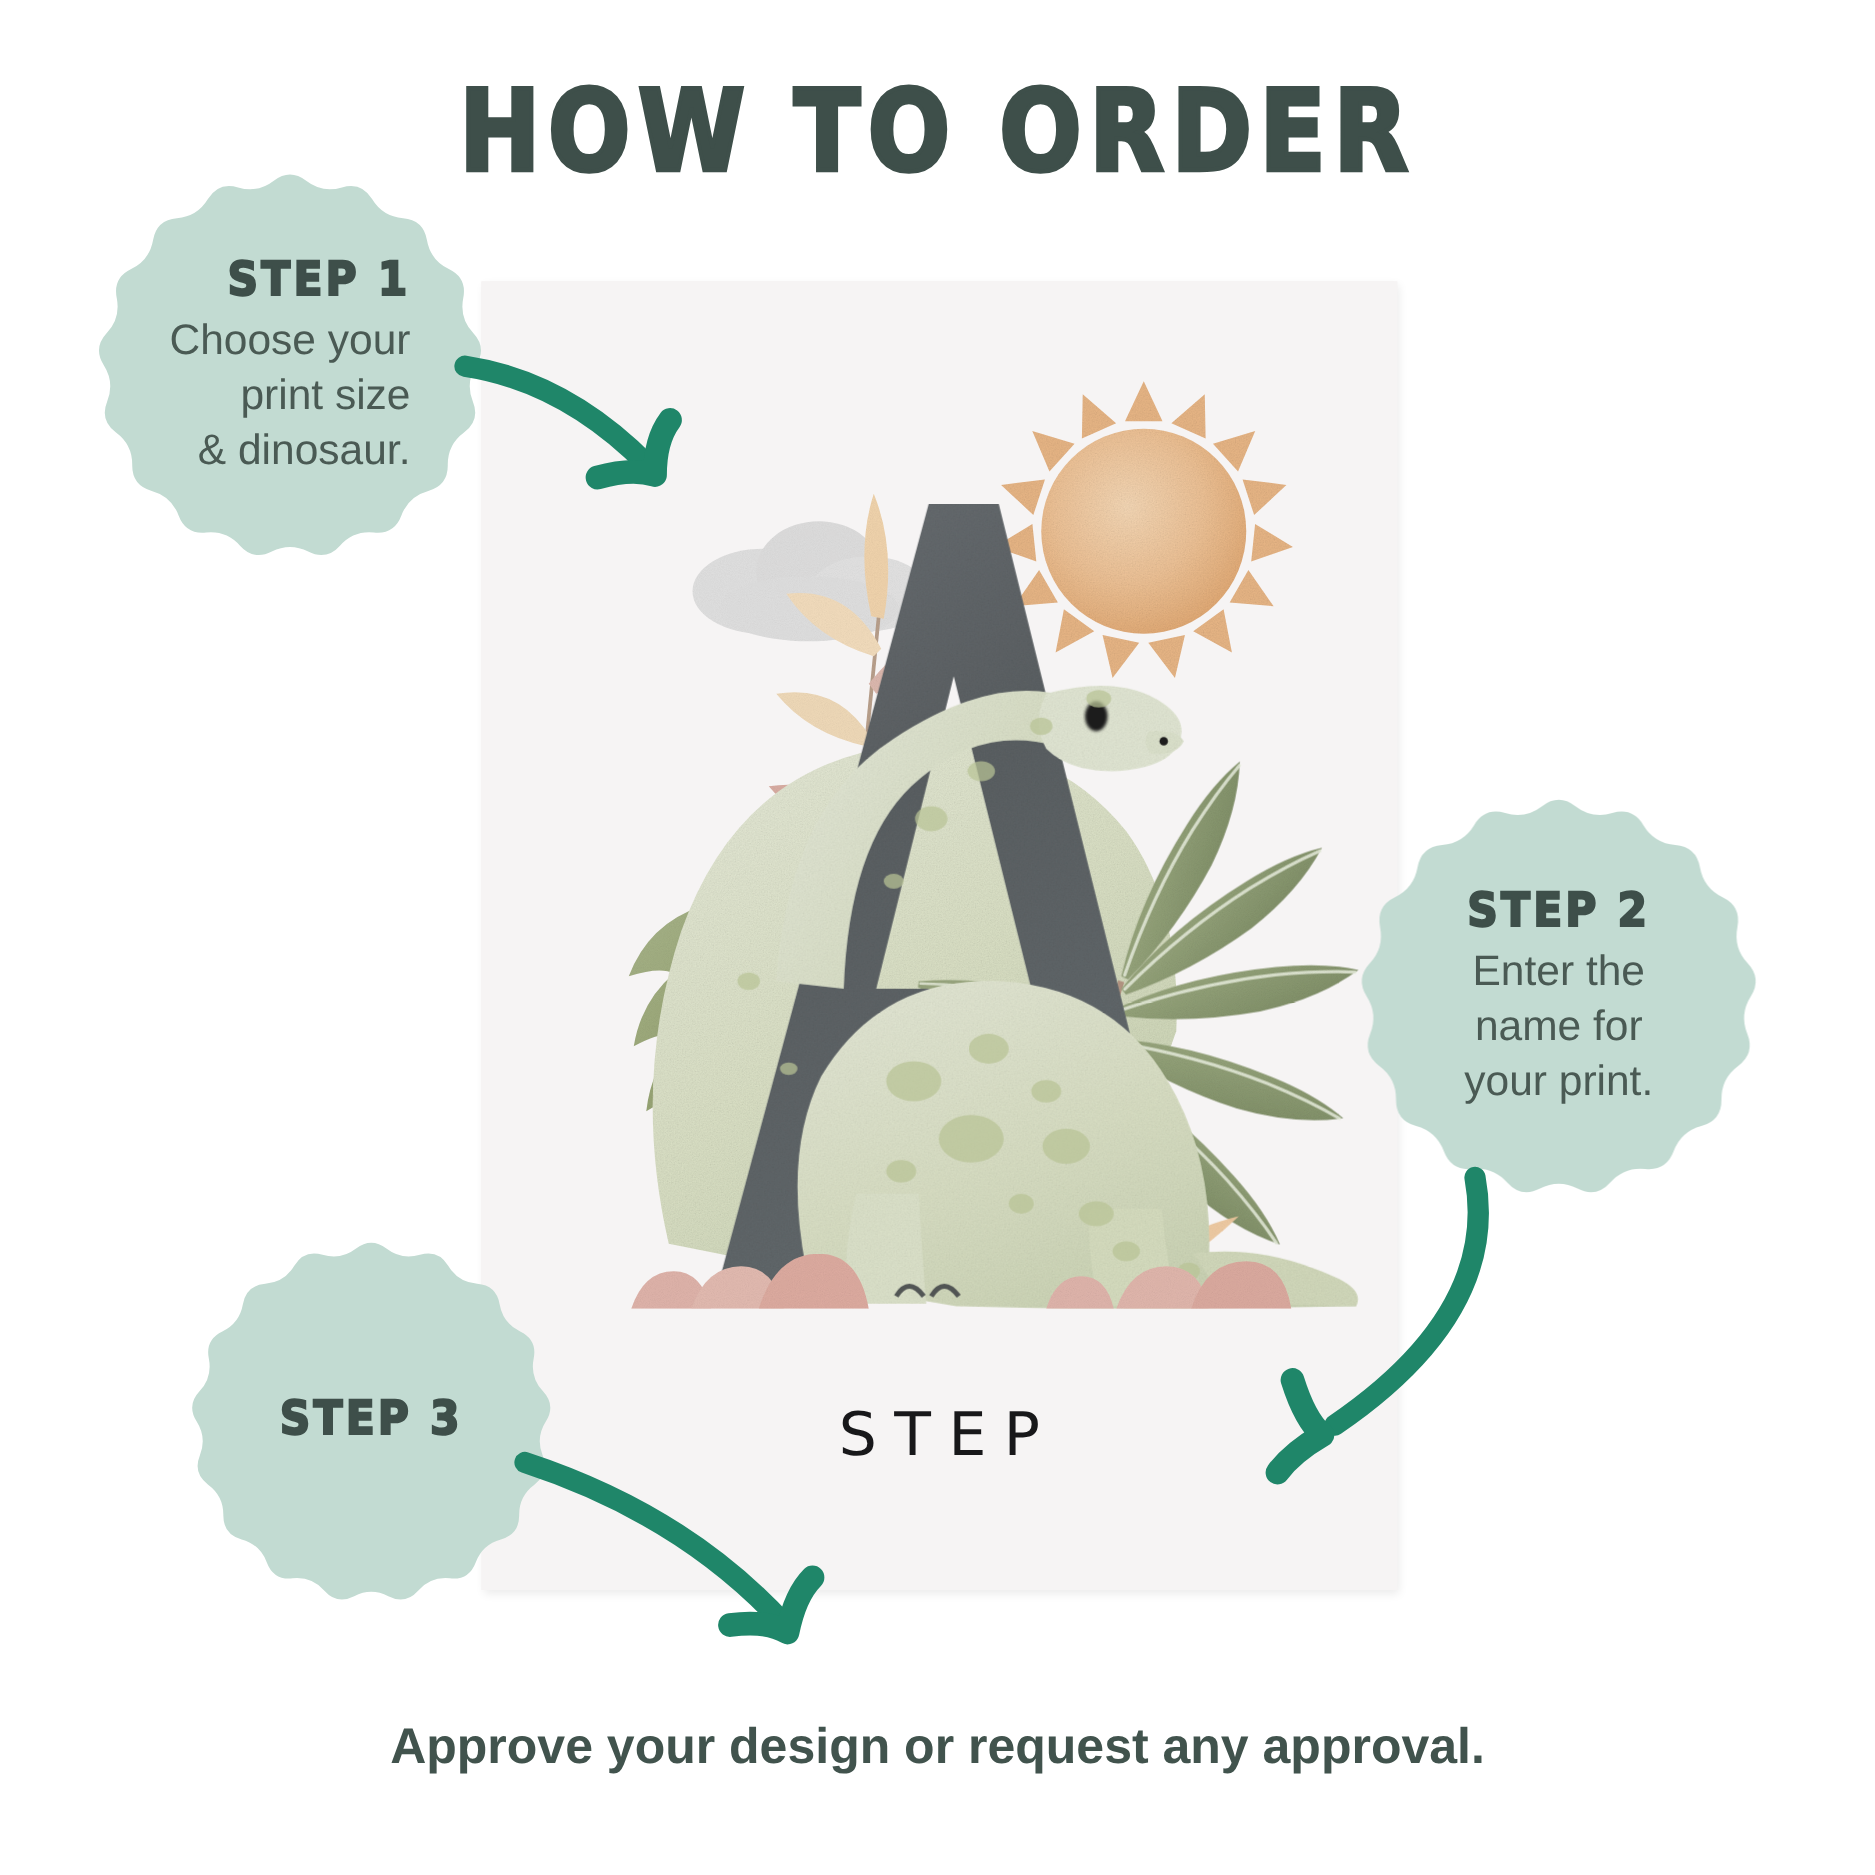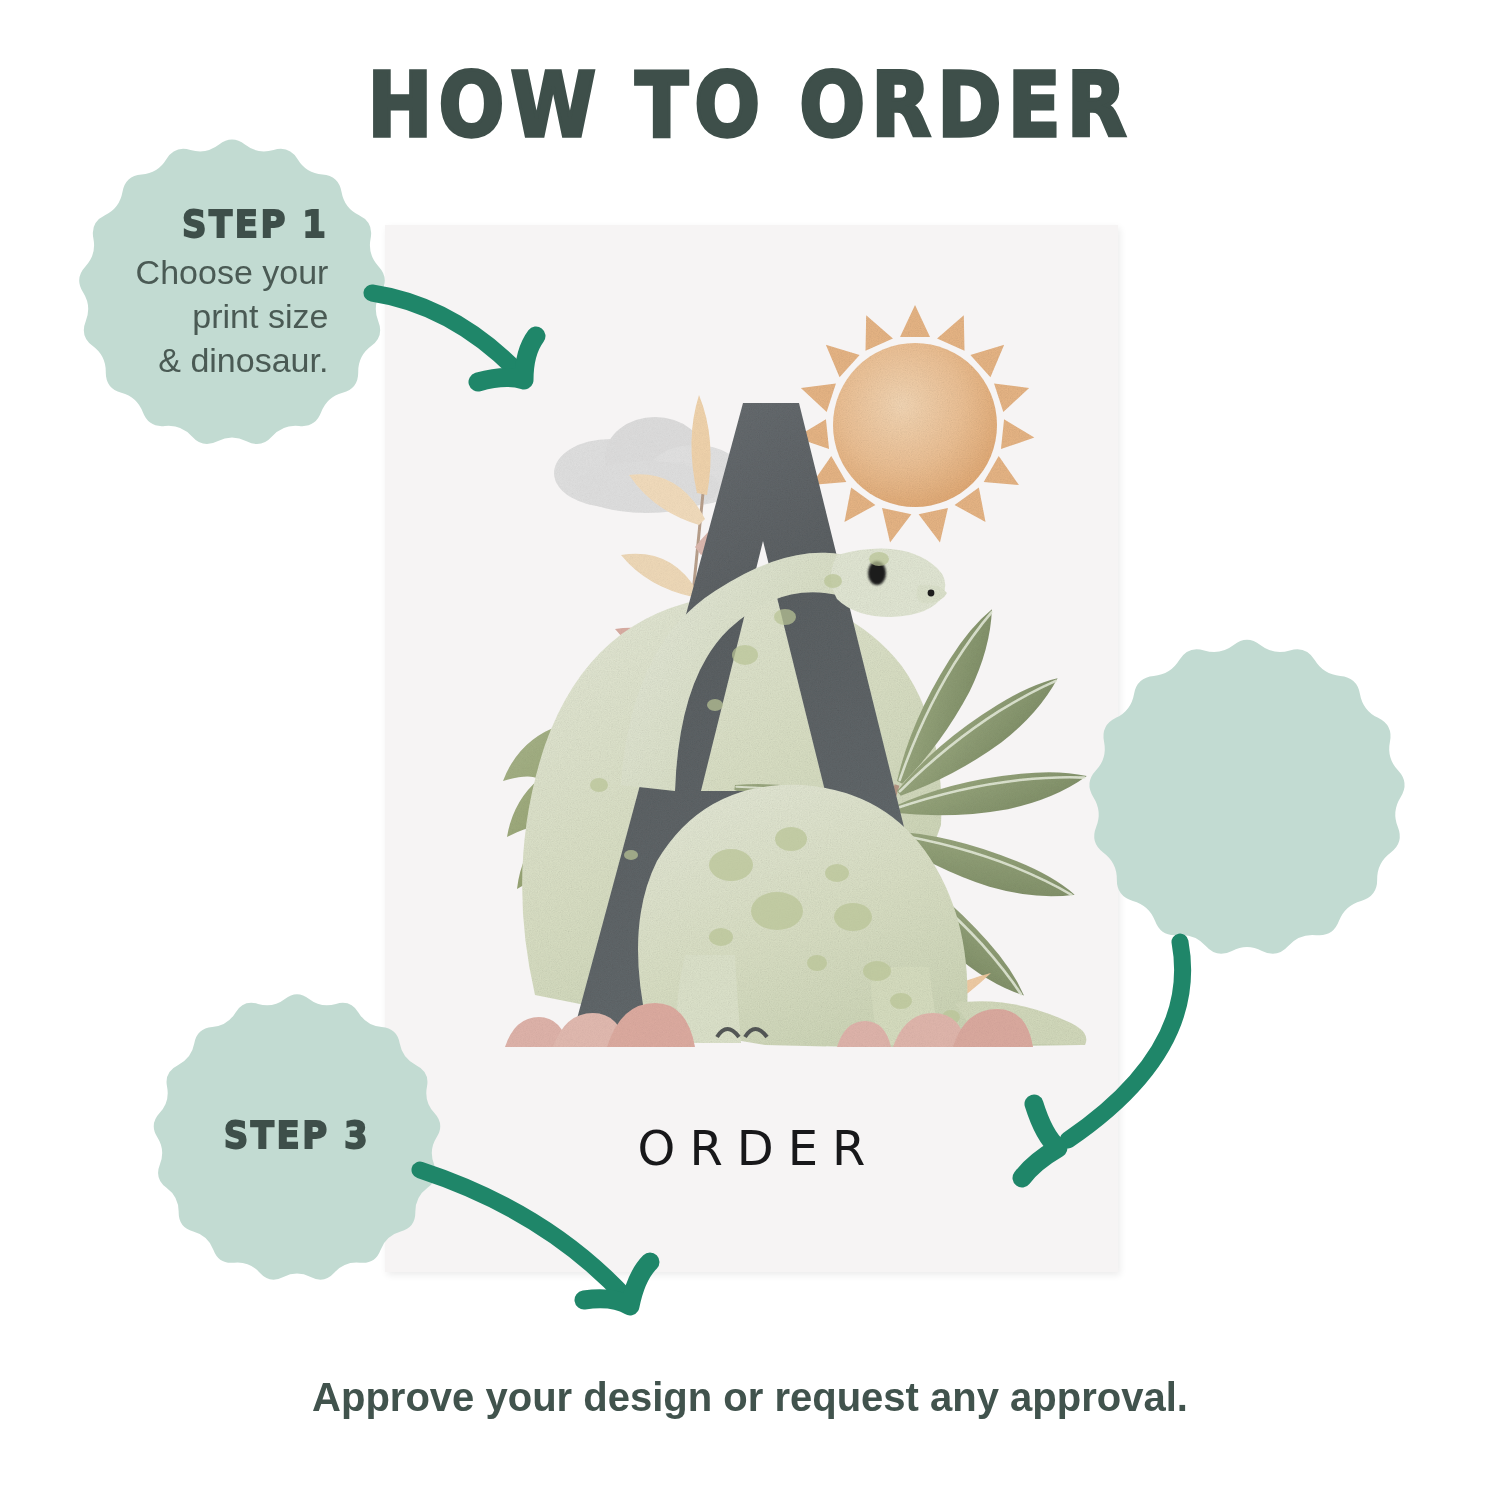--- a/index.html
+++ b/index.html
@@ -369,39 +369,45 @@
         <path d="M168 822 q 12 -34 40 -34 q 26 0 34 34 Z" fill="#e2bab0"></path>
         <path d="M222 822 q 14 -44 48 -44 q 32 0 40 44 Z" fill="#ddaba0"></path>
         <path d="M452 822 q 8 -26 28 -26 q 20 0 26 26 Z" fill="#dfb4ab"></path>
         <path d="M508 822 q 12 -34 40 -34 q 28 0 34 34 Z" fill="#e0b6ac"></path>
         <path d="M568 822 q 12 -38 44 -38 q 30 0 36 38 Z" fill="#dbaa9f"></path>
       </g>
 
       <rect x="0" y="822" width="733" height="58" fill="#f6f4f4"></rect>
     </svg>
 
-    <div class="poster-name">ORDER</div>
+    <div class="poster-name">STEP</div>
   </div>
 
   <div class="badge" id="badge1">
     <svg class="scal" viewBox="0 0 200 200">
       <path id="sc1" fill="#c2dbd2" d="M91.92 7.25 Q100.00 1.00 108.08 7.25 Q116.17 13.50 125.97 10.59 Q135.76 7.69 141.04 16.43 Q146.33 25.18 156.51 26.01 Q166.70 26.84 168.46 36.90 Q170.23 46.97 179.42 51.42 Q188.62 55.87 186.63 65.89 Q184.64 75.92 191.61 83.39 Q198.58 90.87 193.10 99.49 Q187.62 108.12 191.42 117.61 Q195.22 127.09 187.00 133.16 Q178.77 139.22 178.89 149.44 Q179.00 159.66 169.14 162.35 Q159.29 165.03 155.70 174.60 Q152.12 184.17 141.95 183.11 Q131.79 182.06 124.99 189.69 Q118.19 197.31 109.10 192.66 Q100.00 188.00 90.90 192.66 Q81.81 197.31 75.01 189.69 Q68.21 182.06 58.05 183.11 Q47.88 184.17 44.30 174.60 Q40.71 165.03 30.86 162.35 Q21.00 159.66 21.11 149.44 Q21.23 139.22 13.00 133.16 Q4.78 127.09 8.58 117.61 Q12.38 108.12 6.90 99.49 Q1.42 90.87 8.39 83.39 Q15.36 75.92 13.37 65.89 Q11.38 55.87 20.58 51.42 Q29.77 46.97 31.54 36.90 Q33.30 26.84 43.49 26.01 Q53.67 25.18 58.96 16.43 Q64.24 7.69 74.03 10.59 Q83.83 13.50 91.92 7.25 Z"></path>
     </svg>
     <div class="txt">
       <div class="step">STEP 1</div>
       <div class="body">Choose your
 print size
 &amp; dinosaur.</div>
     </div>
   </div>
 
   <div class="badge" id="badge2">
     <svg class="scal" viewBox="0 0 200 200">
       <path id="sc2" fill="#c2dbd2" d="M91.92 7.25 Q100.00 1.00 108.08 7.25 Q116.17 13.50 125.97 10.59 Q135.76 7.69 141.04 16.43 Q146.33 25.18 156.51 26.01 Q166.70 26.84 168.46 36.90 Q170.23 46.97 179.42 51.42 Q188.62 55.87 186.63 65.89 Q184.64 75.92 191.61 83.39 Q198.58 90.87 193.10 99.49 Q187.62 108.12 191.42 117.61 Q195.22 127.09 187.00 133.16 Q178.77 139.22 178.89 149.44 Q179.00 159.66 169.14 162.35 Q159.29 165.03 155.70 174.60 Q152.12 184.17 141.95 183.11 Q131.79 182.06 124.99 189.69 Q118.19 197.31 109.10 192.66 Q100.00 188.00 90.90 192.66 Q81.81 197.31 75.01 189.69 Q68.21 182.06 58.05 183.11 Q47.88 184.17 44.30 174.60 Q40.71 165.03 30.86 162.35 Q21.00 159.66 21.11 149.44 Q21.23 139.22 13.00 133.16 Q4.78 127.09 8.58 117.61 Q12.38 108.12 6.90 99.49 Q1.42 90.87 8.39 83.39 Q15.36 75.92 13.37 65.89 Q11.38 55.87 20.58 51.42 Q29.77 46.97 31.54 36.90 Q33.30 26.84 43.49 26.01 Q53.67 25.18 58.96 16.43 Q64.24 7.69 74.03 10.59 Q83.83 13.50 91.92 7.25 Z"></path>
     </svg>
+    <div class="txt">
+      <div class="step">STEP 2</div>
+      <div class="body">Enter the
+name for
+your print.</div>
+    </div>
   </div>
 
   <div class="badge" id="badge3">
     <svg class="scal" viewBox="0 0 200 200">
       <path id="sc3" fill="#c2dbd2" d="M91.92 7.25 Q100.00 1.00 108.08 7.25 Q116.17 13.50 125.97 10.59 Q135.76 7.69 141.04 16.43 Q146.33 25.18 156.51 26.01 Q166.70 26.84 168.46 36.90 Q170.23 46.97 179.42 51.42 Q188.62 55.87 186.63 65.89 Q184.64 75.92 191.61 83.39 Q198.58 90.87 193.10 99.49 Q187.62 108.12 191.42 117.61 Q195.22 127.09 187.00 133.16 Q178.77 139.22 178.89 149.44 Q179.00 159.66 169.14 162.35 Q159.29 165.03 155.70 174.60 Q152.12 184.17 141.95 183.11 Q131.79 182.06 124.99 189.69 Q118.19 197.31 109.10 192.66 Q100.00 188.00 90.90 192.66 Q81.81 197.31 75.01 189.69 Q68.21 182.06 58.05 183.11 Q47.88 184.17 44.30 174.60 Q40.71 165.03 30.86 162.35 Q21.00 159.66 21.11 149.44 Q21.23 139.22 13.00 133.16 Q4.78 127.09 8.58 117.61 Q12.38 108.12 6.90 99.49 Q1.42 90.87 8.39 83.39 Q15.36 75.92 13.37 65.89 Q11.38 55.87 20.58 51.42 Q29.77 46.97 31.54 36.90 Q33.30 26.84 43.49 26.01 Q53.67 25.18 58.96 16.43 Q64.24 7.69 74.03 10.59 Q83.83 13.50 91.92 7.25 Z"></path>
     </svg>
     <div class="txt">
       <div class="step">STEP 3</div>
     </div>
   </div>

